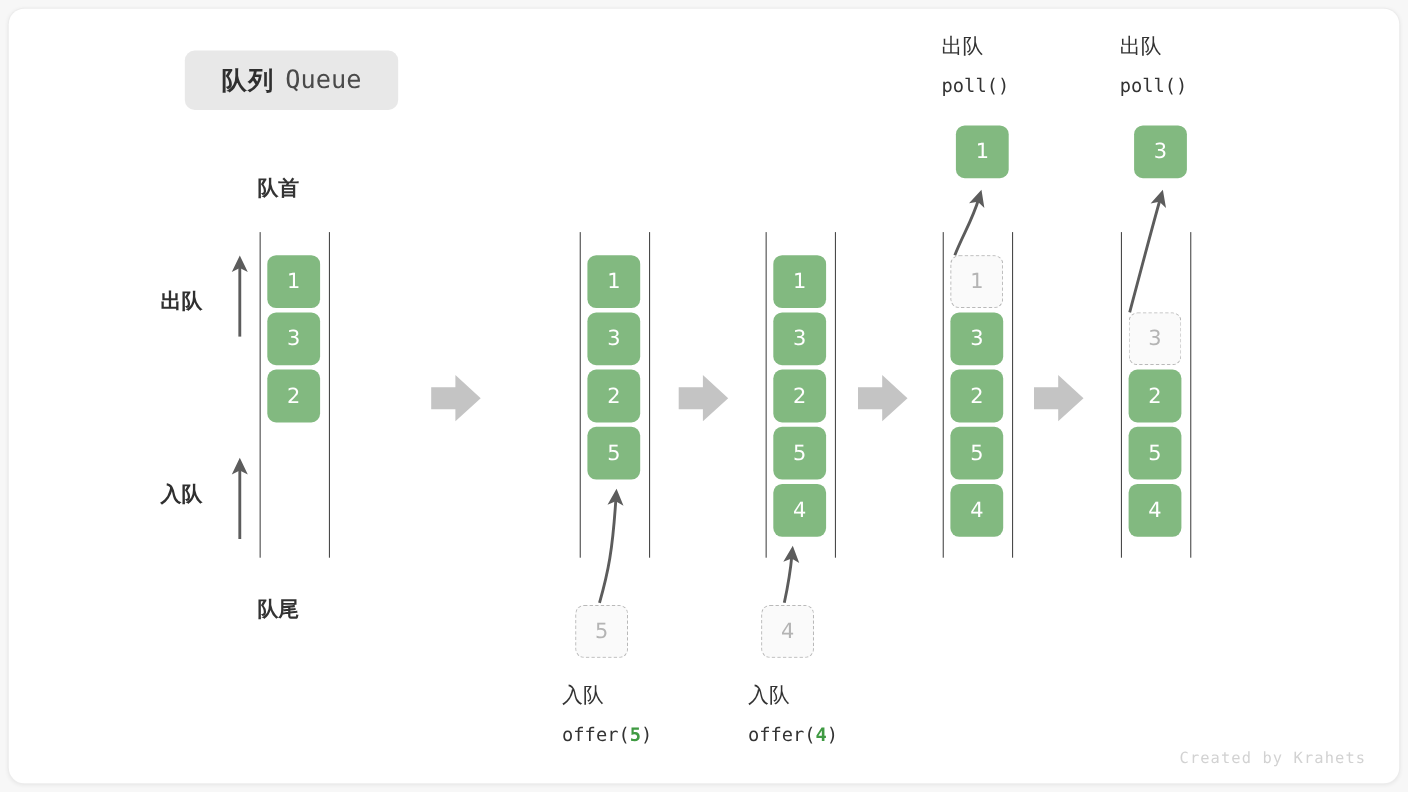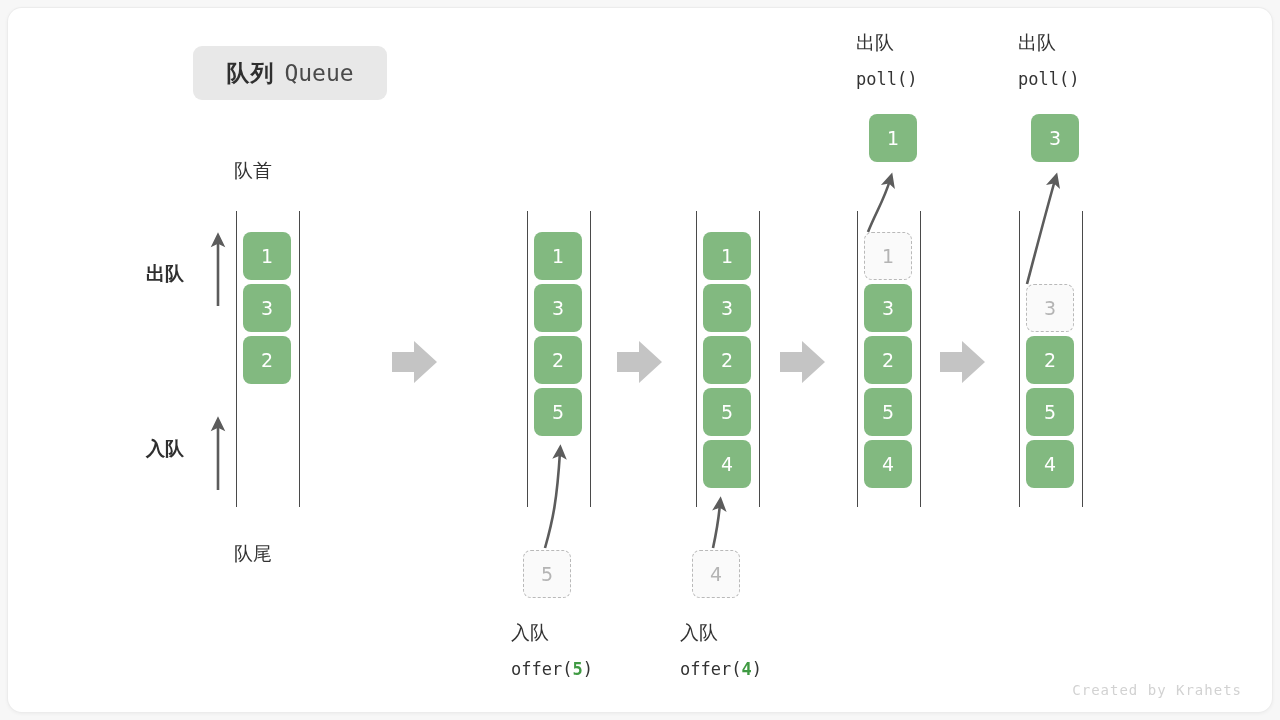--- a/index.html
+++ b/index.html
@@ -9,21 +9,21 @@
   #canvas{position:relative;width:1280px;height:720px;background:#f7f7f7;}
 
   
   #card{position:absolute;left:8px;top:8px;width:1264px;height:704px;
         background:#ffffff;border-radius:14px;
         box-shadow:0 0 0 1px #ececec, 0 1px 4px rgba(0,0,0,0.07);}
 
   
   #title-badge{position:absolute;left:168px;top:46px;width:194px;height:54px;
                background:#e8e8e8;border-radius:9px;
-               display:flex;align-items:center;justify-content:center;gap:10px;margin-left:25px;}
+               display:flex;align-items:center;justify-content:center;gap:10px;}
   #title-badge .cn{font-size:23px;font-weight:bold;color:#2f2f2f;letter-spacing:1px;}
   #title-badge .en{font-size:23px;color:#4a4a4a;
                    font-family:"DejaVu Sans Mono","Liberation Mono",monospace;}
 
   
   .panel{position:absolute;top:0;width:160px;height:720px;}
 
   .rail{position:absolute;width:1px;background:#4a4a4a;}
   .rail.left{left:24px;}
   .rail.right{left:87px;}
@@ -44,21 +44,21 @@
                     border:1.5px dashed #b9b9b9;box-sizing:border-box;}
 
   
   .cap{position:absolute;font-size:19px;color:#333333;line-height:36px;
        white-space:nowrap;}
   .cap .cn{font-family:"Liberation Sans","DejaVu Sans",sans-serif;}
   .cap .mono{font-family:"DejaVu Sans Mono","Liberation Mono",monospace;
              font-size:17px;color:#333333;}
   .cap .mono b{color:#3f9a42;font-weight:bold;}
 
-  .hdr-label{position:absolute;font-size:19px;font-weight:normal;color:#333333;
+  .hdr-label{position:absolute;font-size:19px;font-weight:bold;color:#333333;
              white-space:nowrap;}
   .side-label{position:absolute;font-size:19px;font-weight:bold;color:#2f2f2f;
               white-space:nowrap;}
 
   .watermark{position:absolute;right:38px;bottom:22px;font-size:14px;color:#d2d2d2;
              font-family:"DejaVu Sans Mono","Liberation Mono",monospace;
              letter-spacing:1px;margin-left:40px;}
 
   svg.overlay{position:absolute;left:0;top:0;width:1280px;height:720px;
               pointer-events:none;}

